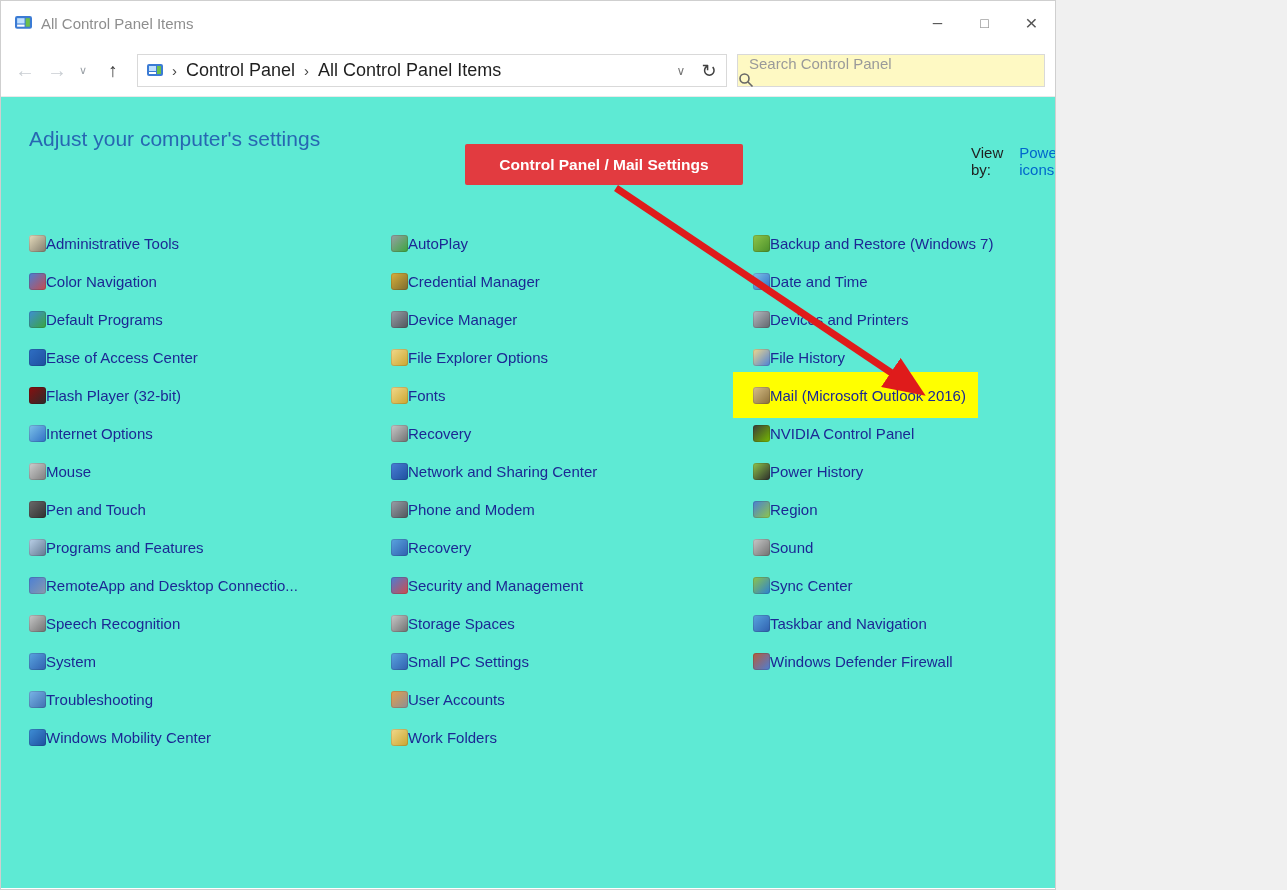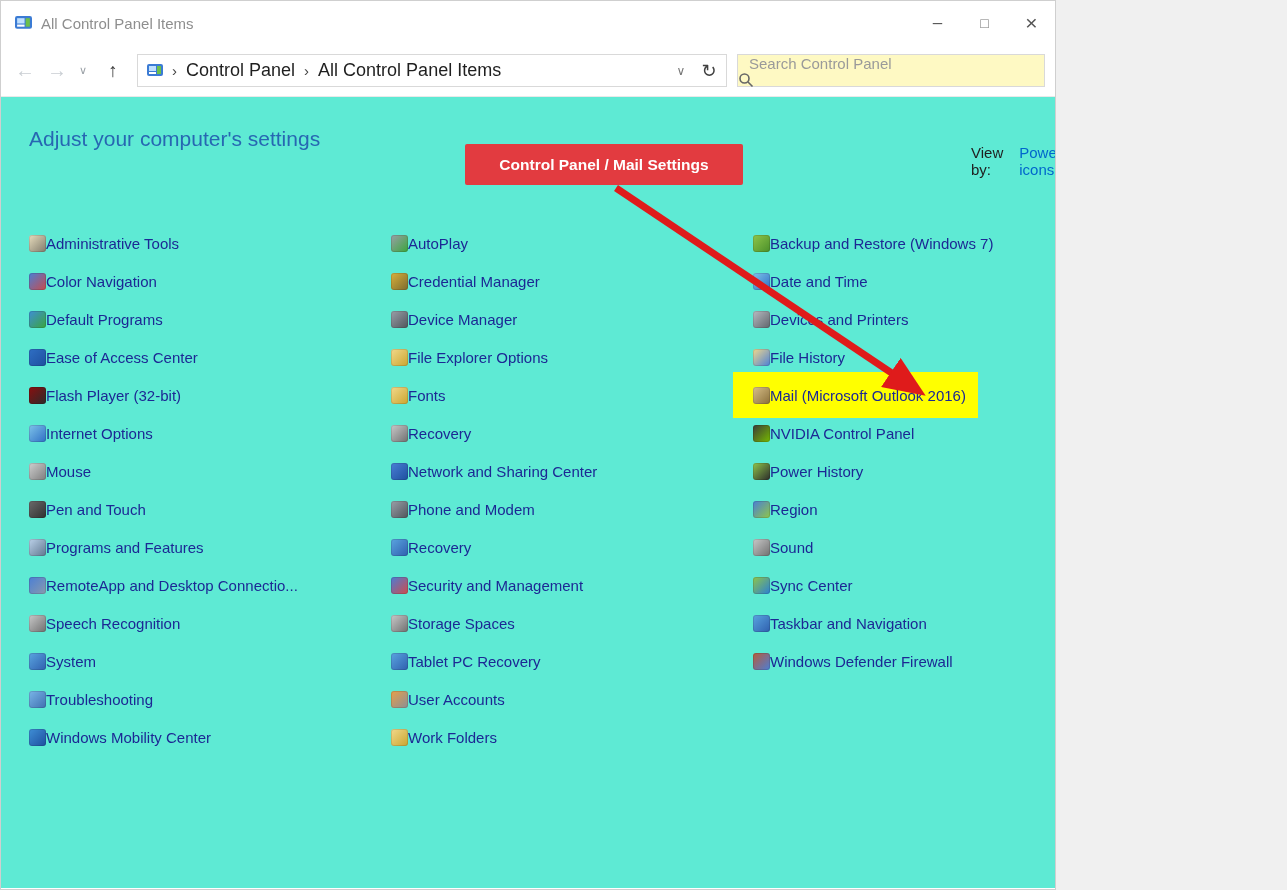--- a/index.html
+++ b/index.html
@@ -216,21 +216,21 @@
           <div class="cp-item">
             <span class="cp-icon" style="background: linear-gradient(135deg, rgb(74, 127, 214) 0%, rgb(208, 75, 75) 100%);"></span>
             <span class="cp-label">Security and Management</span>
           </div>
           <div class="cp-item">
             <span class="cp-icon" style="background: linear-gradient(135deg, rgb(201, 201, 201) 0%, rgb(111, 111, 111) 100%);"></span>
             <span class="cp-label">Storage Spaces</span>
           </div>
           <div class="cp-item">
             <span class="cp-icon" style="background: linear-gradient(135deg, rgb(90, 165, 224) 0%, rgb(47, 95, 174) 100%);"></span>
-            <span class="cp-label">Tablet PC Recovery</span>
+            <span class="cp-label">Small PC Settings</span>
           </div>
           <div class="cp-item">
             <span class="cp-icon" style="background: linear-gradient(135deg, rgb(232, 160, 74) 0%, rgb(138, 143, 150) 100%);"></span>
             <span class="cp-label">User Accounts</span>
           </div>
           <div class="cp-item">
             <span class="cp-icon" style="background: linear-gradient(135deg, rgb(242, 217, 140) 0%, rgb(202, 165, 46) 100%);"></span>
             <span class="cp-label">Work Folders</span>
           </div>
         </div>

